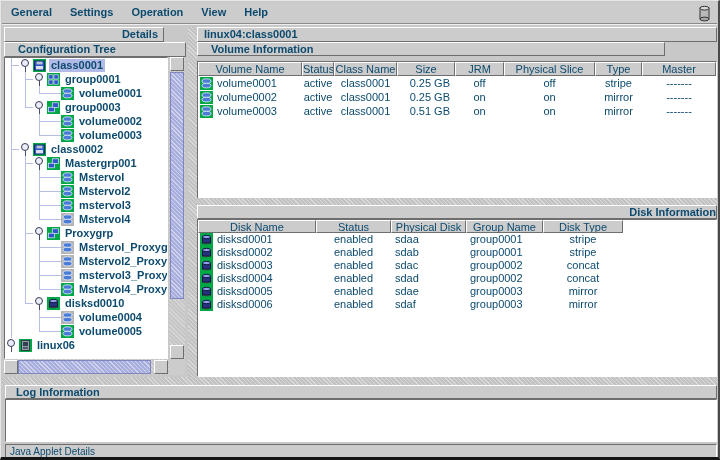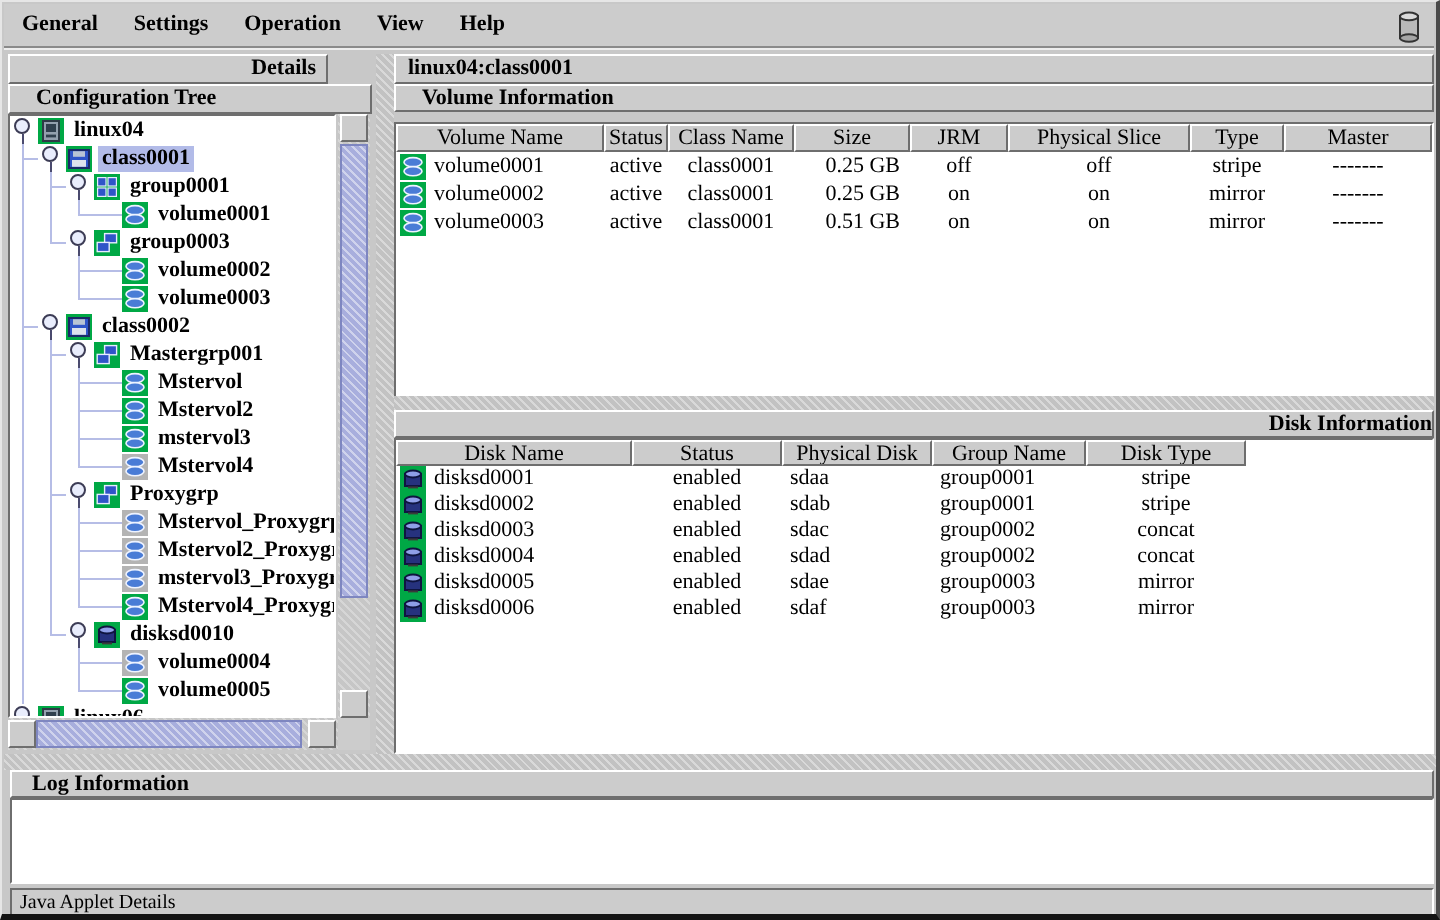--- a/index.html
+++ b/index.html
@@ -1,19 +1,19 @@
 <!DOCTYPE html>
 <html><head>
 <meta charset="utf-8">
 <style>
   html,body{margin:0;padding:0;background:#9a9a9a;}
   *{box-sizing:border-box;}
   .window{
     position:relative;width:720px;height:460px;background:#c8c8c8;overflow:hidden;
-    font-family:Liberation Serif, serif;color:#000000;
+    font-family:Liberation Sans, sans-serif;color:#0c4a6e;
     border-top:1px solid #e6e6e6;border-left:1px solid #e6e6e6;
     border-right:2px solid #4a4a4a;border-bottom:3px solid #141414;
   }
   
   .menubar{position:absolute;left:1px;top:1px;right:1px;height:22px;background:#cccccc;
     border-bottom:1px solid #8a8a8a;box-shadow:0 1px 0 #ededed;}
   .menu-item{display:inline-block;padding:4px 9px 0 9px;font-size:11px;font-weight:bold;cursor:default;}
   .drum{position:absolute;right:6px;top:3px;width:13px;height:17px;}
   
   .raised{background:#cccccc;border:1px solid;border-color:#ffffff #6e6e6e #6e6e6e #ffffff;}
@@ -49,21 +49,21 @@
   .tri-right{left:5px;top:3px;border-left-color:#4c5080;border-right:none;}
   .sb-thumb{position:absolute;background:#a8aedd;border:1px solid #7e86c0;
     background-image:repeating-linear-gradient(45deg,rgba(255,255,255,.45) 0,rgba(255,255,255,.45) 1px,transparent 1px,transparent 3px);}
   .sb-corner{position:absolute;left:164px;top:332px;width:16px;height:16px;background:#cccccc;}
   
   .v-splitter{position:absolute;left:187px;top:26px;width:9px;height:350px;}
   .bottom-splitter{position:absolute;left:1px;top:376px;width:717px;height:8px;}
   
   .right-panel{position:absolute;left:196px;top:26px;width:520px;height:350px;}
   .rp-title{position:absolute;left:0;top:0;width:520px;height:15px;padding-left:6px;}
-  .vol-bar{position:absolute;left:0;top:15px;width:520px;height:14px;padding-left:13px;}
+  .vol-bar{position:absolute;left:0;top:15px;width:468px;height:14px;padding-left:13px;}
   .vol-table{position:absolute;left:0;top:34px;width:520px;height:142px;overflow:hidden;}
   .h-splitter2{position:absolute;left:0;top:171px;width:520px;height:7px;}
   .disk-bar{position:absolute;left:0;top:178px;width:520px;height:14px;padding-left:13px;text-align:right;}
   .disk-table{position:absolute;left:0;top:192px;width:520px;height:158px;overflow:hidden;}
   .thead{display:flex;height:14px;}
   .th{background:#cccccc;border:1px solid;border-color:#ffffff #6e6e6e #6e6e6e #ffffff;
       font-size:11px;text-align:center;line-height:12px;height:14px;overflow:hidden;flex:none;}
   .trow{display:flex;height:14px;align-items:center;}
   .cell{font-size:11px;line-height:13px;white-space:nowrap;overflow:hidden;flex:none;}
   .cell.c{text-align:center;}
@@ -96,32 +96,20 @@
       </svg>
     </span>
   </div>
 
   <div class="left-panel">
     <div class="details-bar raised bar-title">Details</div>
     <div class="tree-title-bar raised bar-title">Configuration Tree</div>
     <div class="tree-view sunken">
       <div id="tree-rows">
           <div class="tree-row">
-            <span class="tc k"></span>
-            <span class="ticon">
-              <svg width="13" height="13" viewBox="0 0 13 13">
-                <rect width="13" height="13" fill="#00a845" stroke="#1f7a3a" stroke-width="0"></rect>
-                <rect x="2.5" y="1.5" width="8" height="10" fill="#93a0ae" stroke="#2e3a46"></rect>
-                <rect x="4" y="3" width="5" height="4" fill="#30404e"></rect>
-                <rect x="4" y="8.3" width="5" height="1.4" fill="#30404e"></rect>
-              </svg>
-            </span>
-            <span class="tlabel">linux04</span>
-          </div>
-          <div class="tree-row">
             <span class="tc t"></span>
             <span class="tc k"></span>
             <span class="ticon">
               <svg width="13" height="13" viewBox="0 0 13 13">
                 <rect width="13" height="13" fill="#00a845" stroke="#1f7a3a" stroke-width="0"></rect>
                 <rect x="1.5" y="2" width="10" height="9" fill="#2f55c8" stroke="#1a2a66"></rect>
                 <rect x="3.5" y="2.6" width="6" height="2.8" fill="#b8c4d4"></rect>
                 <rect x="3" y="7" width="7" height="3.4" fill="#dde2ec"></rect>
               </svg>
             </span>

